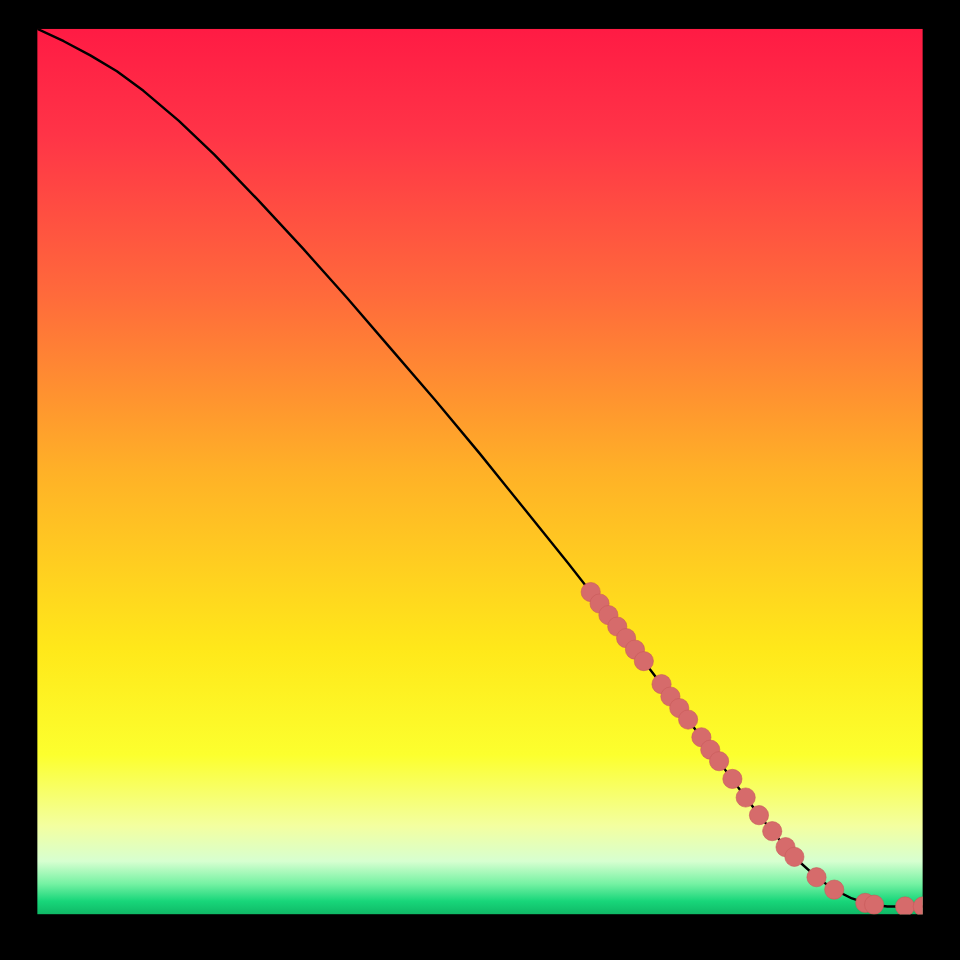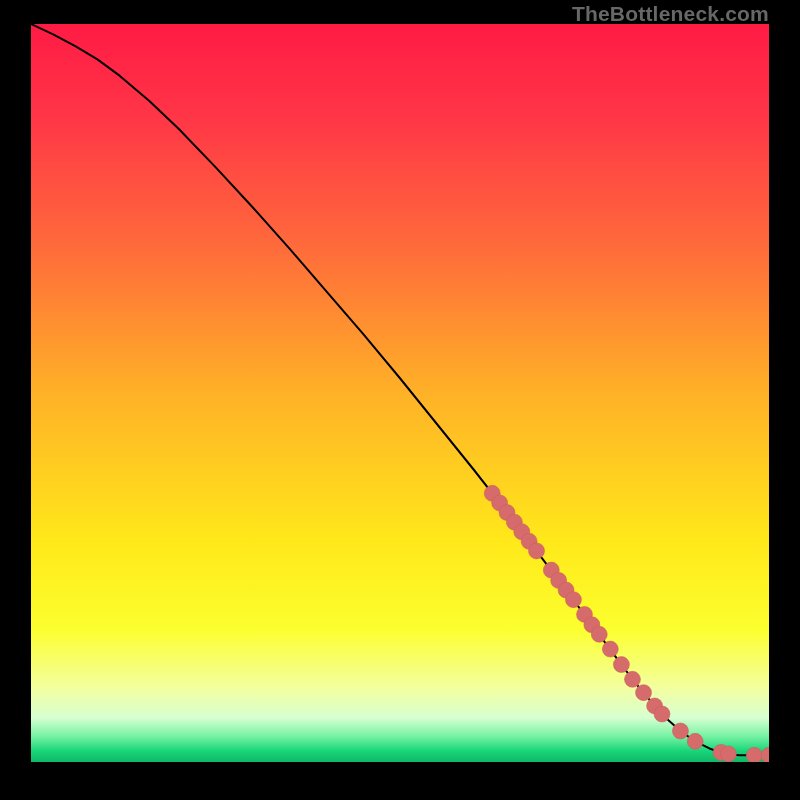--- a/index.html
+++ b/index.html
@@ -32,21 +32,20 @@
     font-weight: 600;
     color: #676767;
     letter-spacing: 0.2px;
   }
 </style>
 </head>
 <body>
 
 <div class="stage">
 
-  <div class="attribution">TheBottleneck.com</div>
 
   <svg class="plot" viewBox="0 0 738 738" width="738" height="738" preserveAspectRatio="none">
     <defs>
       <linearGradient id="bg-grad" x1="0" y1="0" x2="0" y2="1">
 
       <stop offset="0%" stop-color="#ff1b44"></stop>
           <stop offset="12%" stop-color="#ff3447"></stop>
           <stop offset="30%" stop-color="#ff6a3b"></stop>
           <stop offset="50%" stop-color="#ffb127"></stop>
           <stop offset="70%" stop-color="#ffe81a"></stop>

